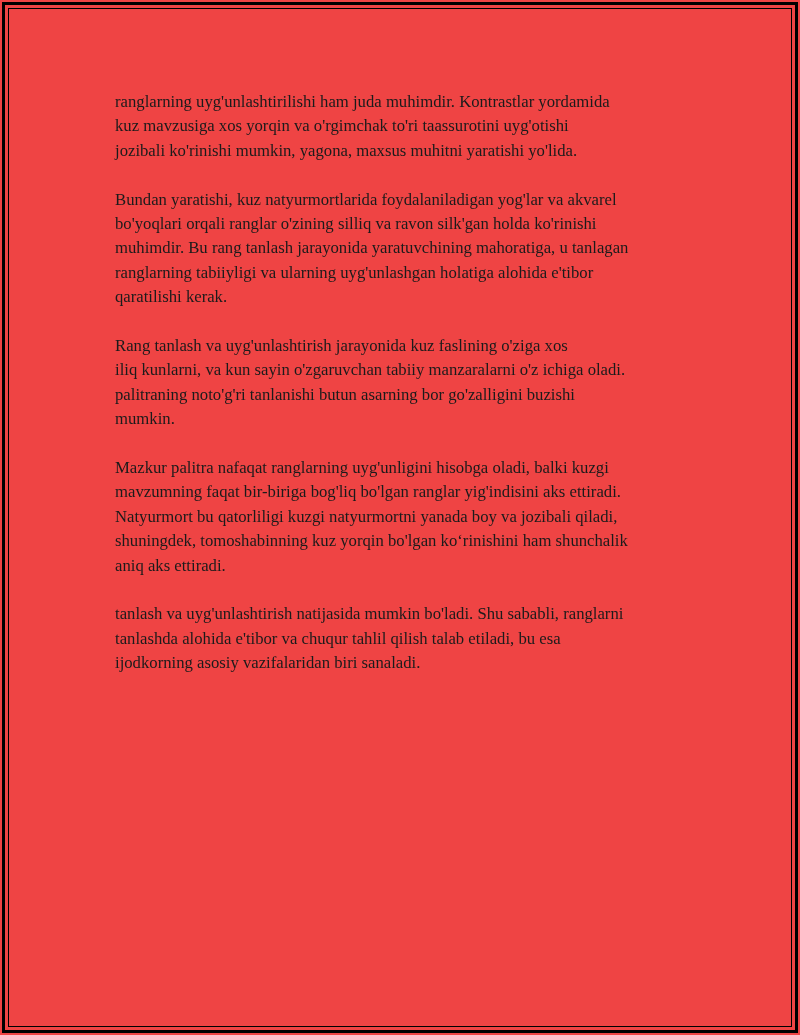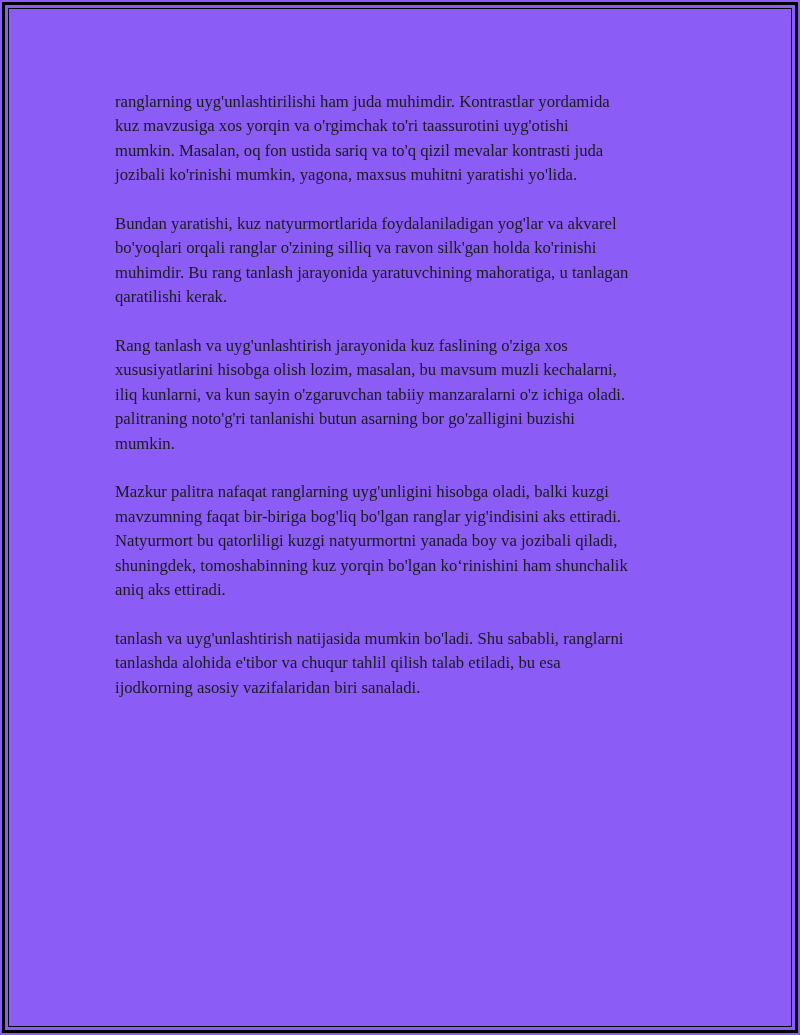--- a/index.html
+++ b/index.html
@@ -4,21 +4,21 @@
 <style>
   html, body {
     margin: 0;
     padding: 0;
     background: #ffffff;
   }
   .page {
     position: relative;
     width: 800px;
     height: 1035px;
-    background: #8b5cf6;
+    background: #ef4444;
     overflow: hidden;
     font-family: "Liberation Serif", serif;
   }
   .outer-frame {
     position: absolute;
     left: 2px; top: 2px; right: 2px; bottom: 2px;
     border: 3px solid #000000;
     pointer-events: none;
   }
   .inner-frame {
@@ -48,32 +48,31 @@
 </head>
 <body>
 
 <div class="page">
   <div class="outer-frame"></div>
   <div class="inner-frame"></div>
   <div class="document-body">
       <p class="para">
         <span class="line">ranglarning uyg'unlashtirilishi ham juda muhimdir. Kontrastlar yordamida</span>
         <span class="line">kuz mavzusiga xos yorqin va o'rgimchak to'ri taassurotini uyg'otishi</span>
-        <span class="line">mumkin. Masalan, oq fon ustida sariq va to'q qizil mevalar kontrasti juda</span>
         <span class="line">jozibali ko'rinishi mumkin, yagona, maxsus muhitni yaratishi yo'lida.</span>
       </p>
       <p class="para">
         <span class="line">Bundan yaratishi, kuz natyurmortlarida foydalaniladigan yog'lar va akvarel</span>
         <span class="line">bo'yoqlari orqali ranglar o'zining silliq va ravon silk'gan holda ko'rinishi</span>
         <span class="line">muhimdir. Bu rang tanlash jarayonida yaratuvchining mahoratiga, u tanlagan</span>
+        <span class="line">ranglarning tabiiyligi va ularning uyg'unlashgan holatiga alohida e'tibor</span>
         <span class="line">qaratilishi kerak.</span>
       </p>
       <p class="para">
         <span class="line">Rang tanlash va uyg'unlashtirish jarayonida kuz faslining o'ziga xos</span>
-        <span class="line">xususiyatlarini hisobga olish lozim, masalan, bu mavsum muzli kechalarni,</span>
         <span class="line">iliq kunlarni, va kun sayin o'zgaruvchan tabiiy manzaralarni o'z ichiga oladi.</span>
         <span class="line">palitraning noto'g'ri tanlanishi butun asarning bor go'zalligini buzishi</span>
         <span class="line">mumkin.</span>
       </p>
       <p class="para">
         <span class="line">Mazkur palitra nafaqat ranglarning uyg'unligini hisobga oladi, balki kuzgi</span>
         <span class="line">mavzumning faqat bir-biriga bog'liq bo'lgan ranglar yig'indisini aks ettiradi.</span>
         <span class="line">Natyurmort bu qatorliligi kuzgi natyurmortni yanada boy va jozibali qiladi,</span>
         <span class="line">shuningdek, tomoshabinning kuz yorqin bo'lgan ko‘rinishini ham shunchalik</span>
         <span class="line">aniq aks ettiradi.</span>

